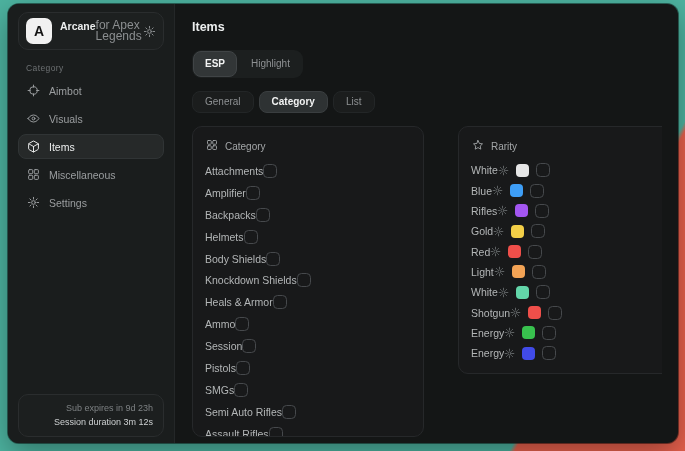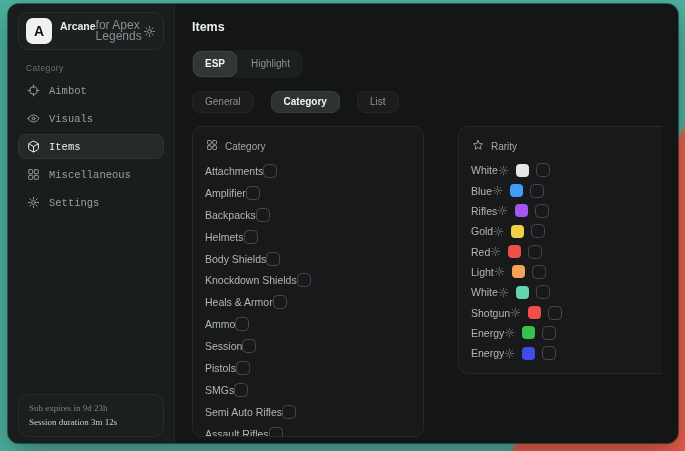--- a/index.html
+++ b/index.html
@@ -48,53 +48,53 @@
 
   .section-label {
     margin:13px 8px 5px; font-size:8.5px; color:#6d7173; letter-spacing:.4px;
   }
   .nav { display:flex; flex-direction:column; gap:3px; }
   .nav-item {
     height:25px; border-radius:8px; padding:0 8px;
     display:flex; align-items:center; gap:9px;
     color:#9b9ea0; font-size:10.5px; cursor:pointer;
     border:1px solid transparent;
-    font-family:Liberation Mono, monospace;
   }
   .nav-item.active {
     background:rgba(255,255,255,.055); border-color:#303435; color:#eceeee;
   }
   .nav-ico { width:13px; height:13px; display:flex; flex:0 0 13px; }
   .nav-ico svg { width:13px; height:13px; }
 
   .sub-box {
     margin-top:auto; border:1px solid #2a2d2e; border-radius:10px;
     padding:6px 10px 7px; background:#1c1f1f;
-    font-family:Liberation Serif, serif;
+    font-family:Liberation Sans, sans-serif;
+    text-align:right;
   }
   .sub-line1 { font-size:9px; color:#7d8183; line-height:14px; white-space:nowrap; }
   .sub-line2 { font-size:9px; color:#ced1d2; line-height:14px; white-space:nowrap; }
 
   
   .main { flex:1; display:flex; flex-direction:column; padding:16px 16px 6px 17px; min-width:0; }
   .page-title { font-size:12.5px; font-weight:700; color:#eceeee; line-height:14px; margin-bottom:16px; }
 
   .mode-toggle {
     display:inline-flex; align-self:flex-start; gap:2px;
     background:#1c1f1f; border-radius:9px; padding:1px; margin-bottom:13px;
   }
   .mode-seg {
     padding:6px 11px; border-radius:8px; font-size:10px; color:#8e9193;
     border:1px solid transparent; cursor:pointer; line-height:12px;
   }
   .mode-seg.active {
     background:#323637; border-color:#404446; color:#f2f3f3; font-weight:700;
   }
 
-  .tabs { display:inline-flex; align-self:flex-start; gap:17px; margin-bottom:13px; }
+  .tabs { display:inline-flex; align-self:flex-start; gap:5px; margin-bottom:13px; }
   .tab {
     padding:4px 12px; border-radius:8px; font-size:10px; line-height:12px;
     background:#1b1d1d; border:1px solid #232627; color:#8e9193; cursor:pointer;
   }
   .tab.active { background:#2e3233; border-color:#3a3e40; color:#f2f3f3; font-weight:700; }
 
   .panels { flex:1; min-height:0; display:flex; gap:10px; align-items:stretch; overflow:hidden; }
   .panel {
     background:#18191a; border:1px solid #26282a; border-radius:10px;
     padding:6px 12px 10px;

